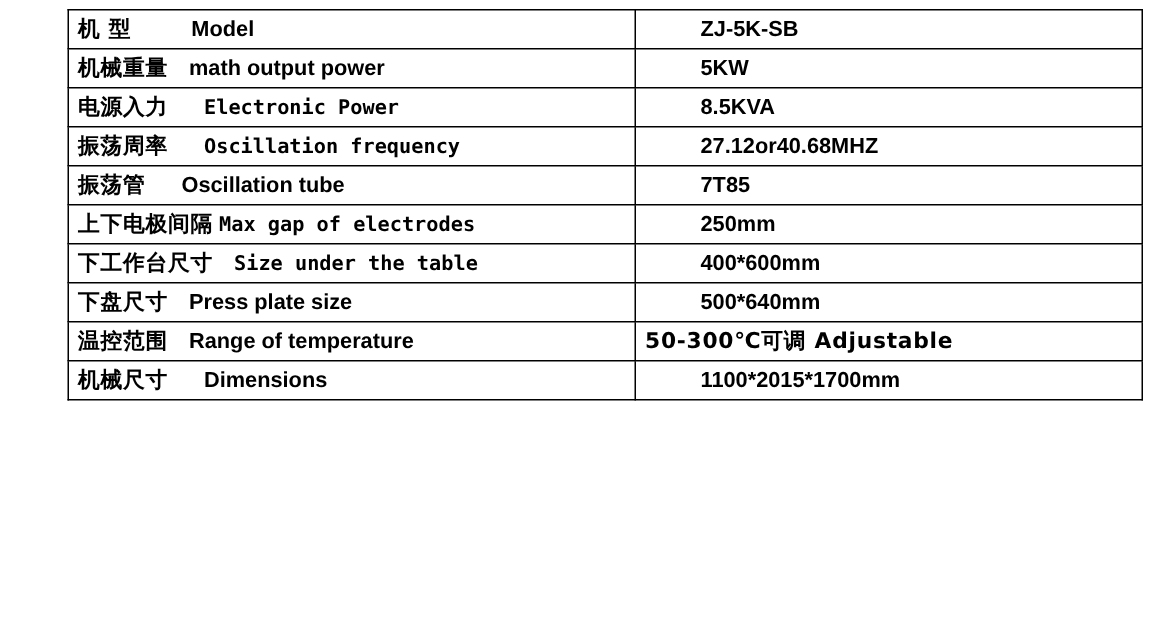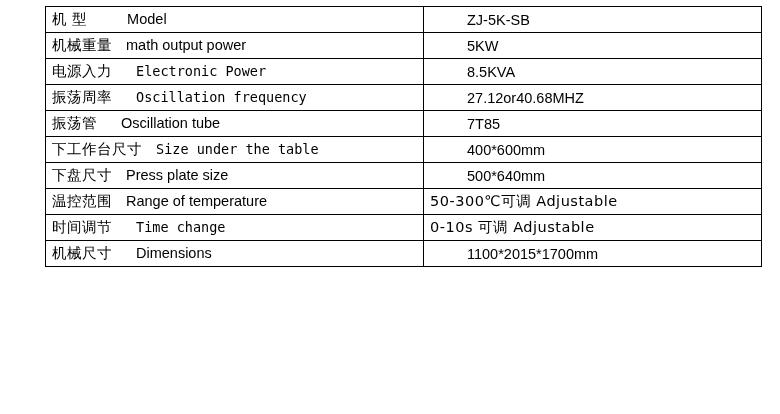--- a/index.html
+++ b/index.html
@@ -10,20 +10,21 @@
   body {
     width: 780px;
     height: 414px;
     font-family: "Liberation Sans", sans-serif;
     color: #000000;
     overflow: hidden;
   }
   #spec-table-wrap {
     padding: 6px 10px 12px 45px;
     box-sizing: border-box;
+    font-weight: bold;
   }
   table.spec-table {
     border-collapse: collapse;
     width: 690px;
     table-layout: fixed;
   }
   table.spec-table td {
     border: 1px solid #000000;
     height: 25px;
     padding: 0 6px;
@@ -80,34 +81,34 @@
         </tr>
         <tr>
           <td class="col-label"><span class="cn">振荡周率</span><span class="gap-md"></span><span class="en">Oscillation frequency</span></td>
           <td class="col-value"><span class="val">27.12or40.68MHZ</span></td>
         </tr>
         <tr>
           <td class="col-label"><span class="cn">振荡管</span><span class="gap-md"></span><span class="en-sans">Oscillation tube</span></td>
           <td class="col-value"><span class="val">7T85</span></td>
         </tr>
         <tr>
+          <td class="col-label"><span class="cn">上下电极间隔</span> <span class="en">Max gap of electrodes</span></td>
+          <td class="col-value"><span class="val">250mm</span></td>
+        </tr>
+        <tr>
           <td class="col-label"><span class="cn">下工作台尺寸</span><span class="gap-sm"></span><span class="en">Size under the table</span></td>
           <td class="col-value"><span class="val">400*600mm</span></td>
         </tr>
         <tr>
           <td class="col-label"><span class="cn">下盘尺寸</span><span class="gap-sm"></span><span class="en-sans">Press   plate size</span></td>
           <td class="col-value"><span class="val">500*640mm</span></td>
         </tr>
         <tr>
           <td class="col-label"><span class="cn">温控范围</span><span class="gap-sm"></span><span class="en-sans">Range of temperature</span></td>
           <td class="col-value"><span class="cn">50-300℃可调  Adjustable</span></td>
         </tr>
         <tr>
-          <td class="col-label"><span class="cn">时间调节</span><span class="gap-md"></span><span class="en">Time change</span></td>
-          <td class="col-value"><span class="cn">0-10s 可调 Adjustable</span></td>
-        </tr>
-        <tr>
           <td class="col-label"><span class="cn">机械尺寸</span><span class="gap-md"></span><span class="en-sans">Dimensions</span></td>
           <td class="col-value"><span class="val">1100*2015*1700mm</span></td>
         </tr>
       </tbody>
   </table>
 </div>
 
 </body></html>

